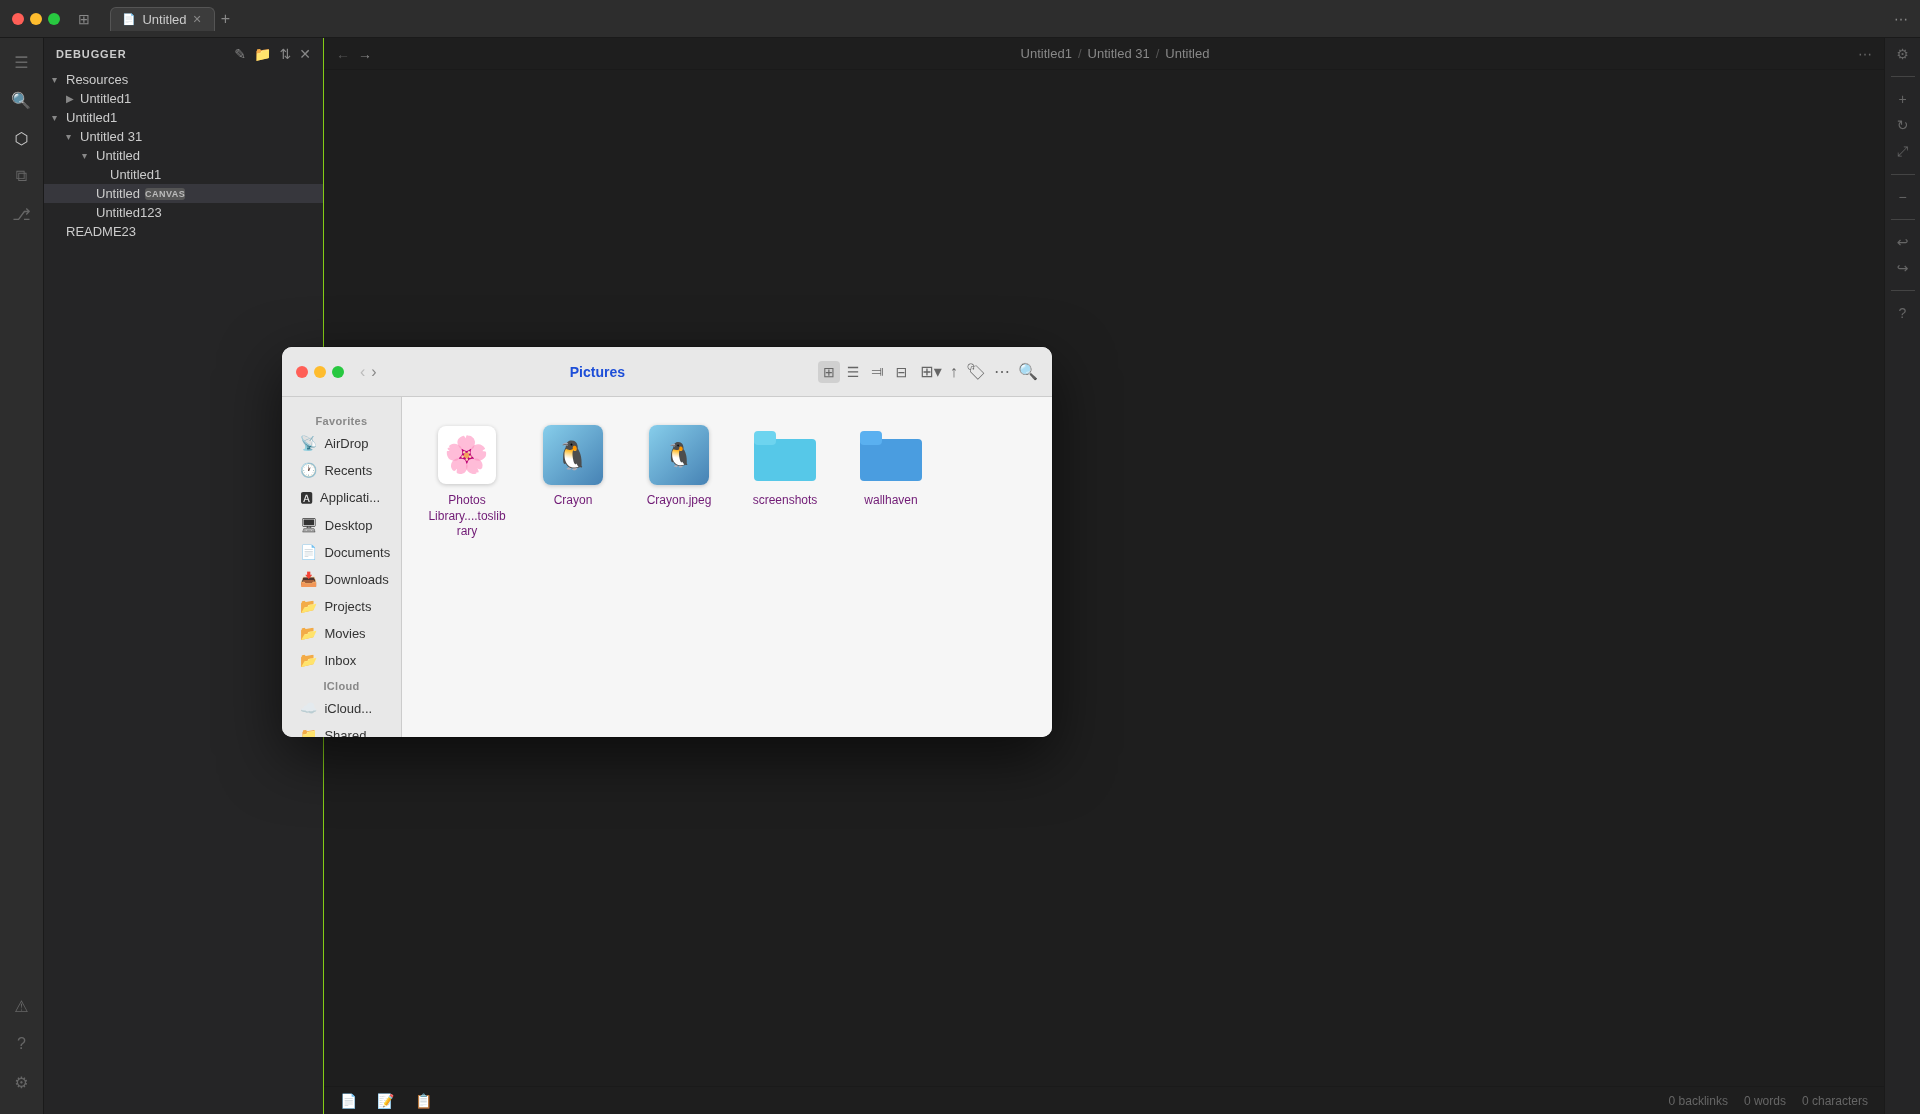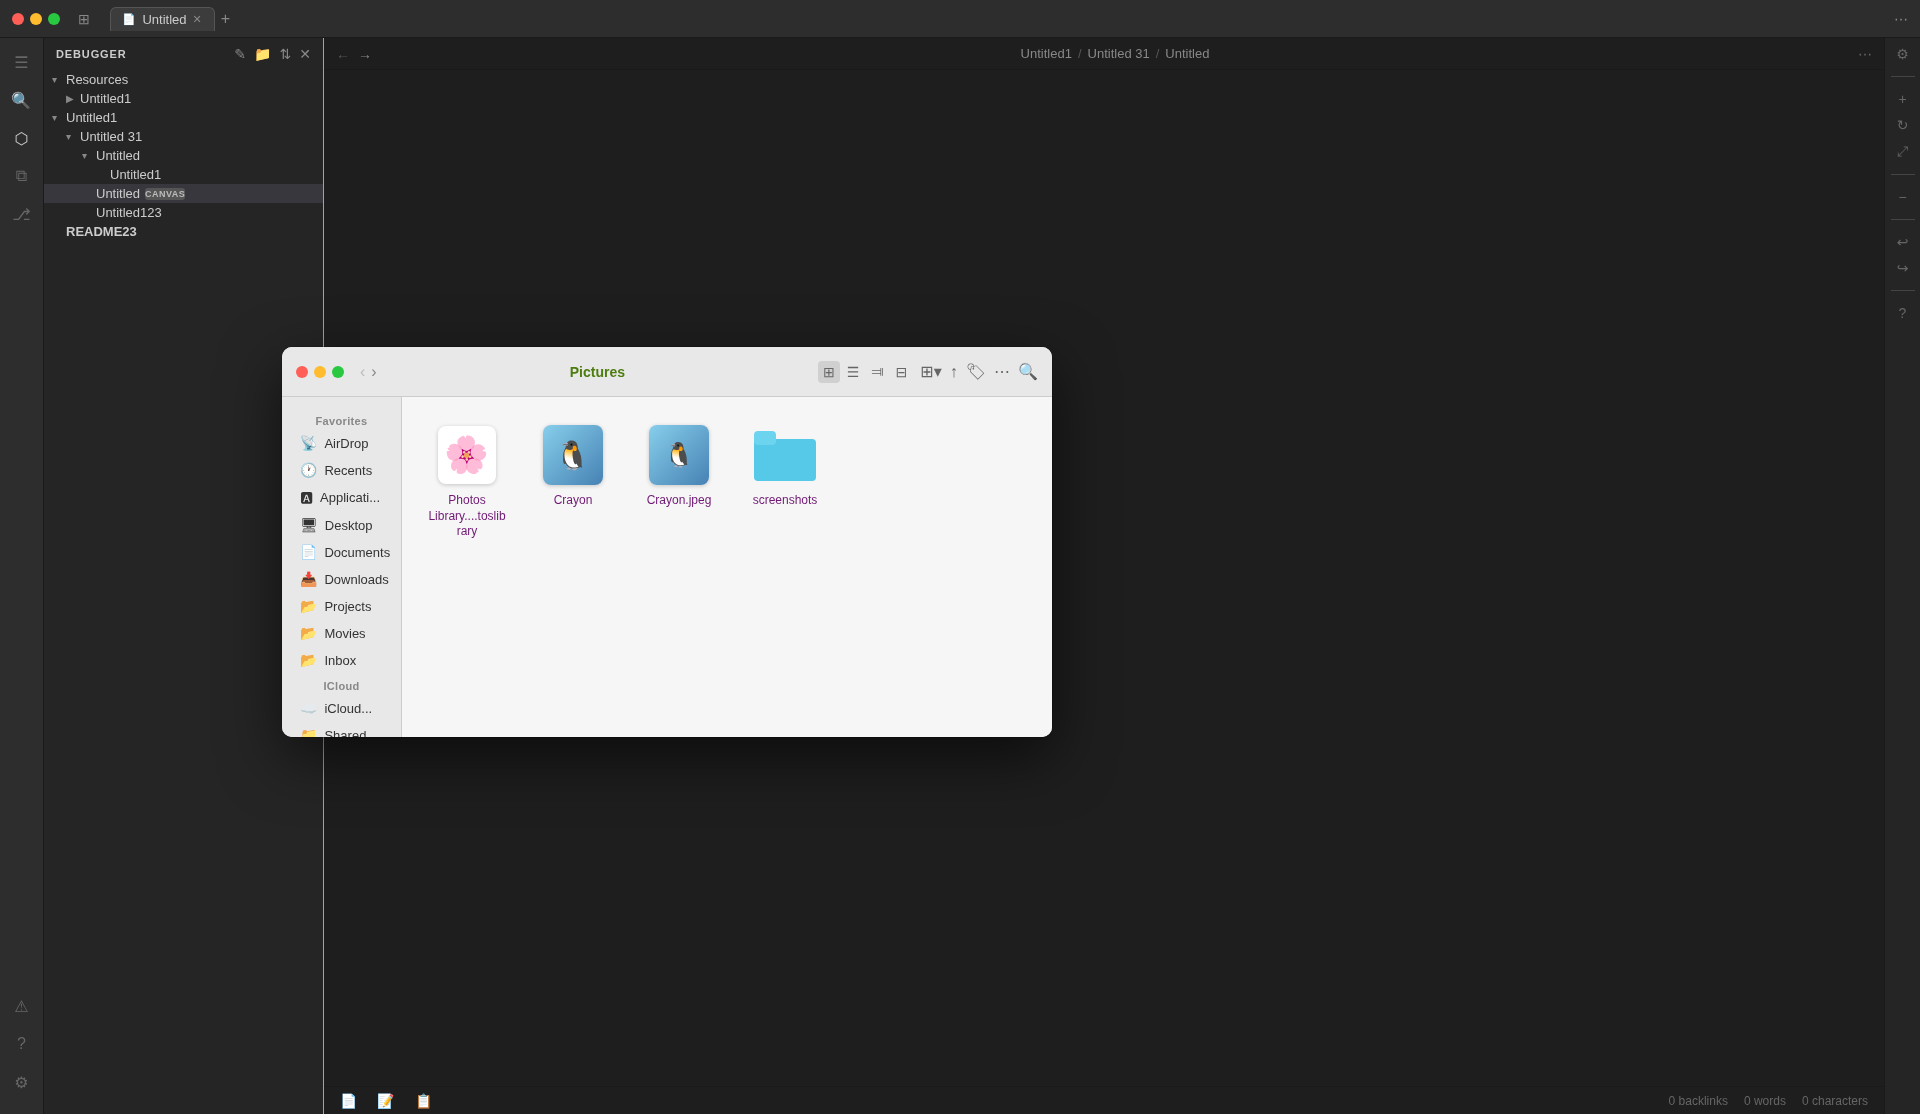--- a/index.html
+++ b/index.html
@@ -230,21 +230,21 @@
       gap: 8px;
       flex-shrink: 0;
     }
     .finder-tl { width: 12px; height: 12px; border-radius: 50%; cursor: pointer; }
     .finder-tl-red { background: #ff5f57; }
     .finder-tl-yellow { background: #febc2e; }
     .finder-tl-green { background: #28c840; }
     .finder-nav { display: flex; gap: 6px; margin-left: 8px; }
     .finder-nav-btn { color: #888; font-size: 16px; cursor: pointer; background: none; border: none; }
     .finder-nav-btn.disabled { color: #bbb; cursor: default; }
-    .finder-title { flex: 1; text-align: center; font-size: 14px; font-weight: 600; color: #4d7c0f; }
+    .finder-title { flex: 1; text-align: center; font-size: 14px; font-weight: 600; color: #1d4ed8; }
     .finder-toolbar-right { display: flex; gap: 8px; align-items: center; }
     .finder-toolbar-icon { color: #666; font-size: 16px; cursor: pointer; background: none; border: none; }
     .finder-view-icons { display: flex; gap: 2px; align-items: center; }
     .finder-view-btn { color: #666; font-size: 14px; cursor: pointer; padding: 3px 5px; border-radius: 4px; background: none; border: none; }
     .finder-view-btn.active { background: #d0d0d0; }
 
     
     .finder-body {
       display: flex;
       flex: 1;
@@ -431,21 +431,21 @@
         <span class="tree-arrow" style="visibility:hidden;">▶</span>
         <span class="tree-label">Untitled</span>
         <span class="tree-badge">CANVAS</span>
       </div>
 
       <div class="tree-item" style="padding-left:38px;">
         <span class="tree-arrow" style="visibility:hidden;">▶</span>
         <span class="tree-label">Untitled123</span>
       </div>
 
-      <div class="tree-item" style="padding-left:8px;font-weight:bold;">
+      <div class="tree-item" style="padding-left:8px;">
         <span class="tree-arrow" style="visibility:hidden;">▶</span>
         <span class="tree-label">README23</span>
       </div>
 
     </div>
   </div>
 
   <div class="editor-area">
     <div class="editor-topbar">
       <div class="nav-arrows">
@@ -607,16 +607,25 @@
       <div class="finder-item">
         <div class="finder-item-icon">
           <svg width="62" height="52" viewBox="0 0 62 52">
             <rect x="0" y="10" width="62" height="42" rx="4" fill="#56c8e8"></rect>
             <rect x="0" y="2" width="22" height="14" rx="4" fill="#6dd4ef"></rect>
           </svg>
         </div>
         <span class="finder-item-label">screenshots</span>
       </div>
 
+      <div class="finder-item">
+        <div class="finder-item-icon">
+          <svg width="62" height="52" viewBox="0 0 62 52">
+            <rect x="0" y="10" width="62" height="42" rx="4" fill="#4a9de0"></rect>
+            <rect x="0" y="2" width="22" height="14" rx="4" fill="#5ab0f0"></rect>
+          </svg>
+        </div>
+        <span class="finder-item-label">wallhaven</span>
+      </div>
 
     </div>
   </div>
 </div>
 
 </body></html>

